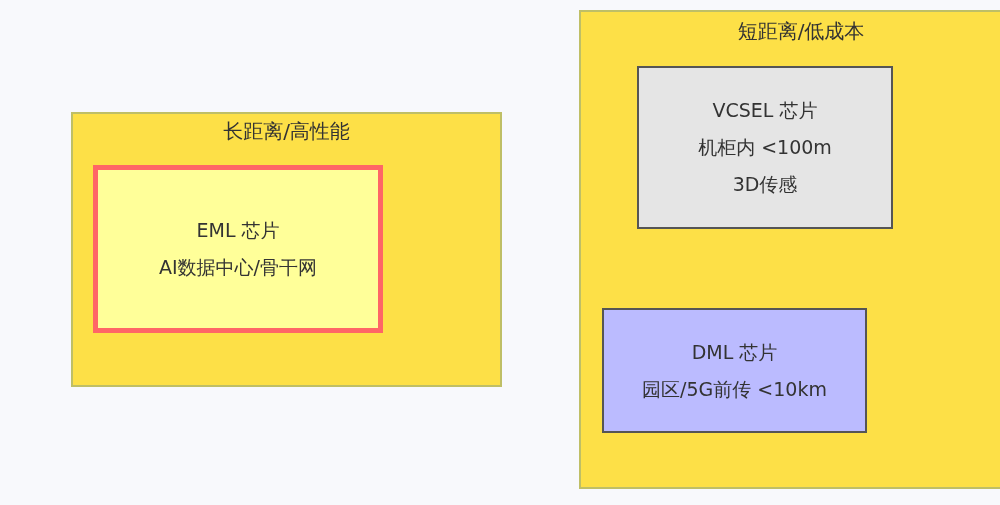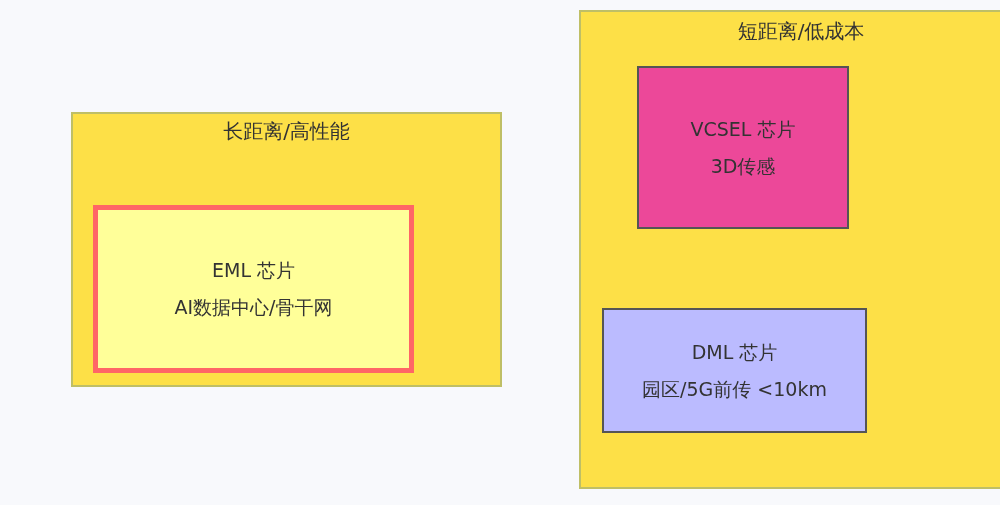--- a/index.html
+++ b/index.html
@@ -4,41 +4,42 @@
 <style>
   html, body { margin:0; padding:0; }
   body { width:1000px; height:505px; background:#f8f9fc; position:relative; overflow:hidden;
          font-family:"DejaVu Sans", sans-serif; color:#333; }
   .group { position:absolute; background:#fde047; border:2px solid #bfbf66; box-sizing:border-box;margin-left:36px; }
   .group-title { position:absolute; left:0; right:0; text-align:center; font-size:20px; color:#333; }
   .node { position:absolute; box-sizing:border-box; display:flex; flex-direction:column;
           align-items:center; justify-content:center; font-size:19px; line-height:37px; color:#333; text-align:center; }
   #g-long { left:35px; top:112px; width:431px; height:275px; }
   #g-short { left:543px; top:10px; width:444px; height:479px; }
-  #n-eml { left:93px; top:165px; width:321px; height:168px; background:#ffff99; border:5px solid #ff6666;margin-top:40px; }
-  #n-vcsel { left:637px; top:66px; width:212px; height:163px; background:#ec4899; border:2px solid #555; }
+  #n-eml { left:93px; top:165px; width:290px; height:168px; background:#ffff99; border:5px solid #ff6666; }
+  #n-vcsel { left:637px; top:66px; width:256px; height:163px; background:#e5e5e5; border:2px solid #555; }
   #n-dml { left:602px; top:308px; width:265px; height:125px; background:#bbbbff; border:2px solid #555; }
 </style>
 </head>
 <body>
 
 <div id="g-long" class="group">
   <div class="group-title" style="top:4px;">长距离/高性能</div>
 </div>
 
 <div id="g-short" class="group">
   <div class="group-title" style="top:6px;">短距离/低成本</div>
 </div>
 
 <div id="n-eml" class="node">
   <div>EML 芯片</div>
   <div>AI数据中心/骨干网</div>
 </div>
 
 <div id="n-vcsel" class="node">
   <div>VCSEL 芯片</div>
+  <div>机柜内 &lt;100m</div>
   <div>3D传感</div>
 </div>
 
 <div id="n-dml" class="node">
   <div>DML 芯片</div>
   <div>园区/5G前传 &lt;10km</div>
 </div>
 
 </body></html>

